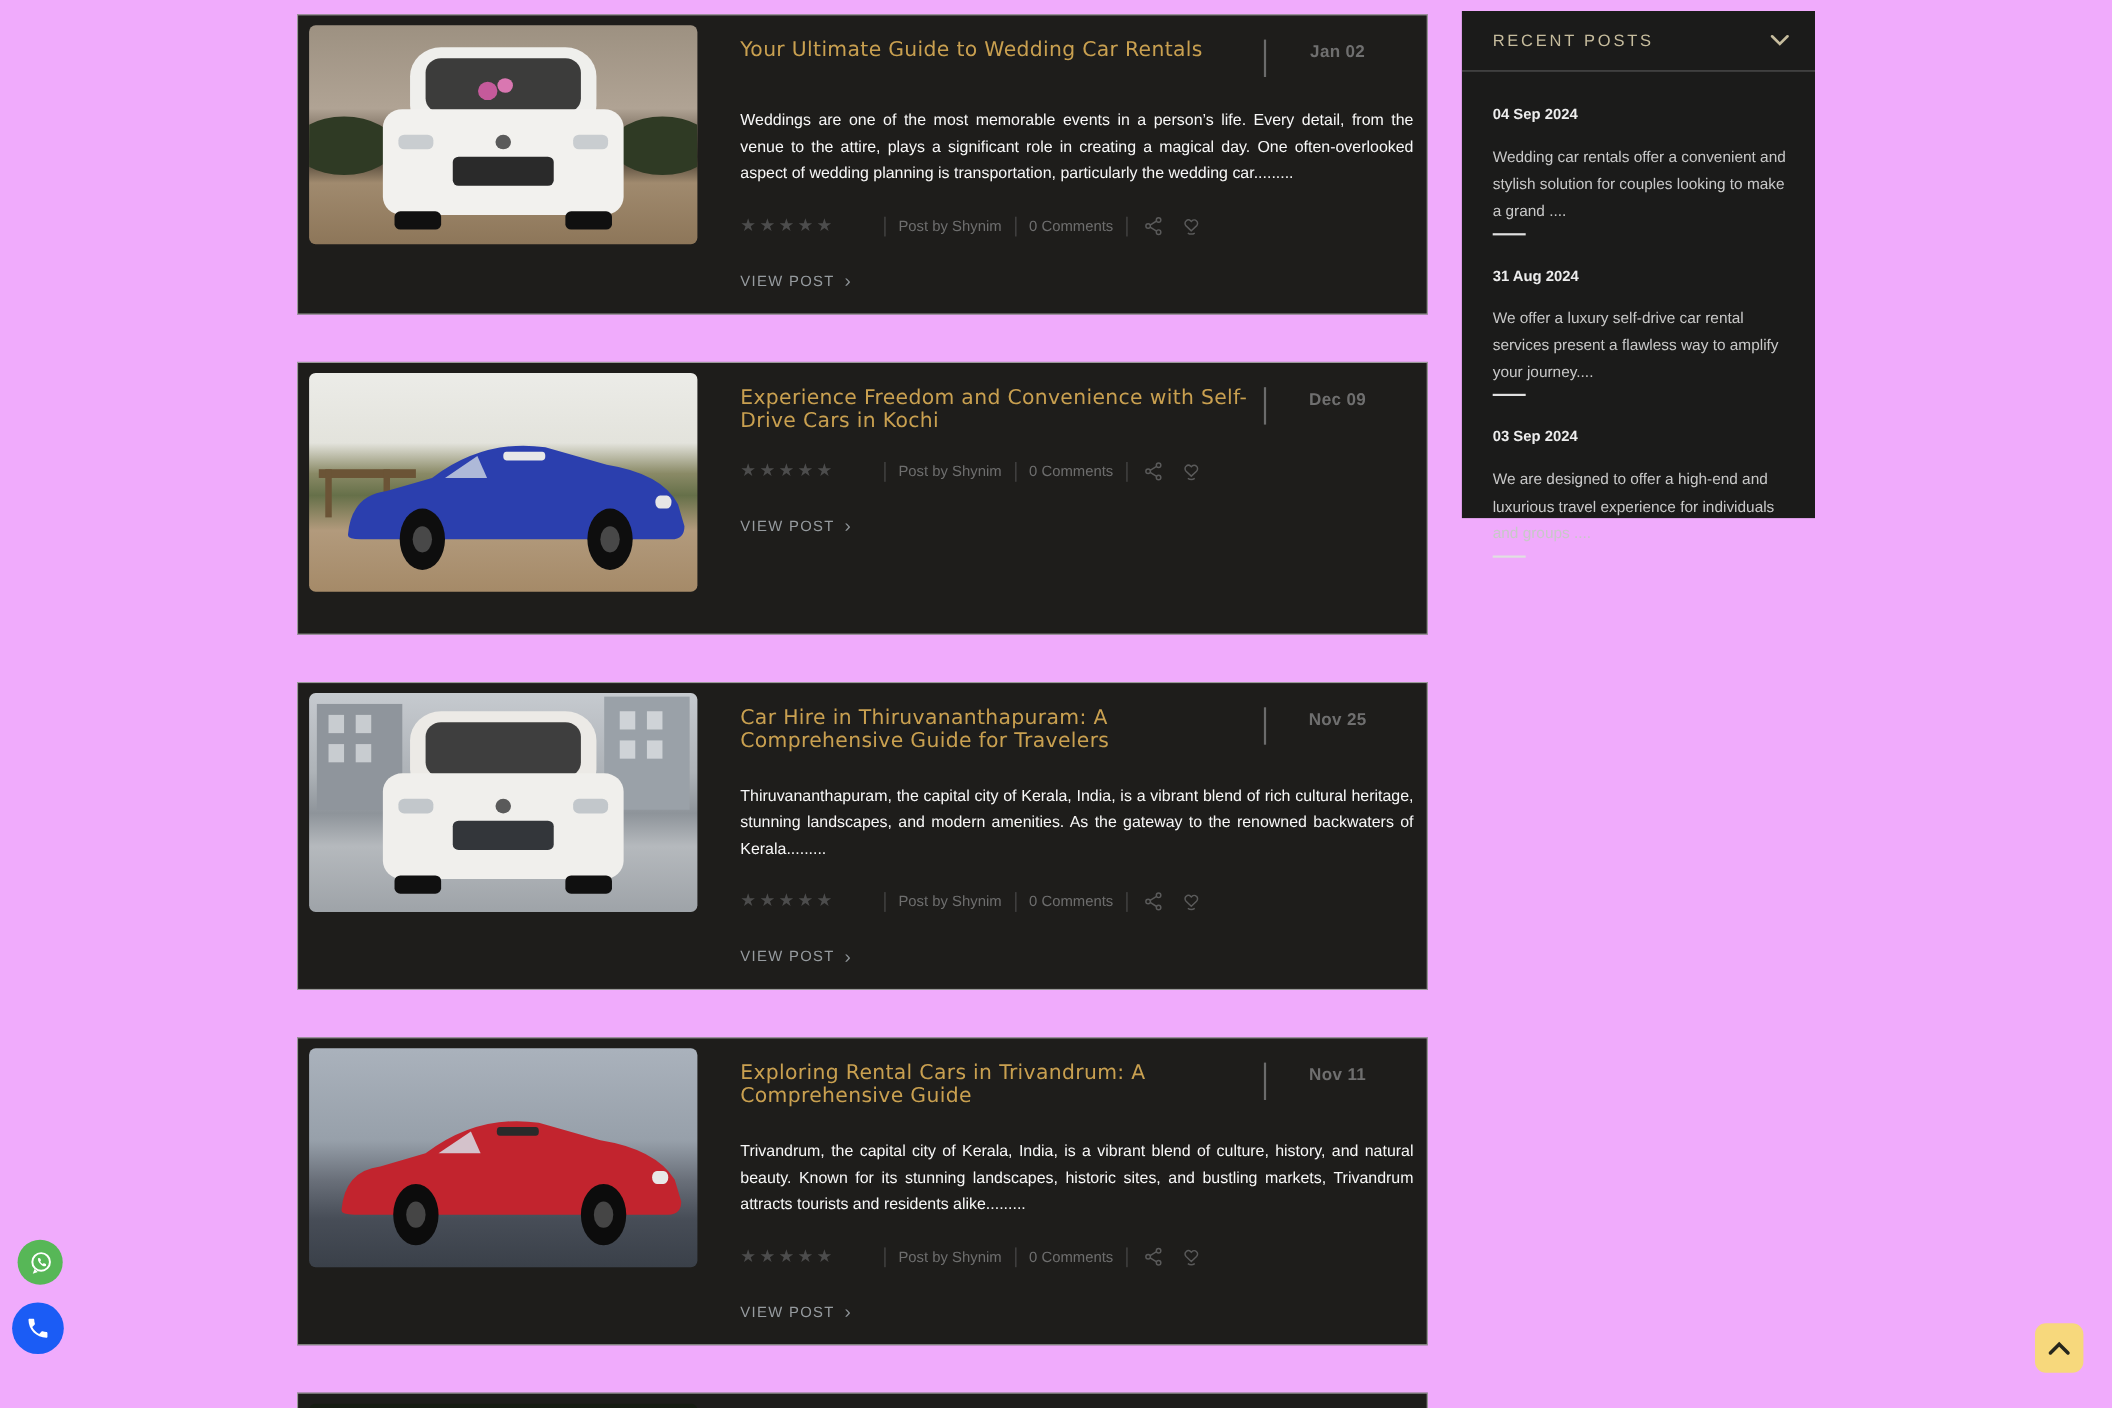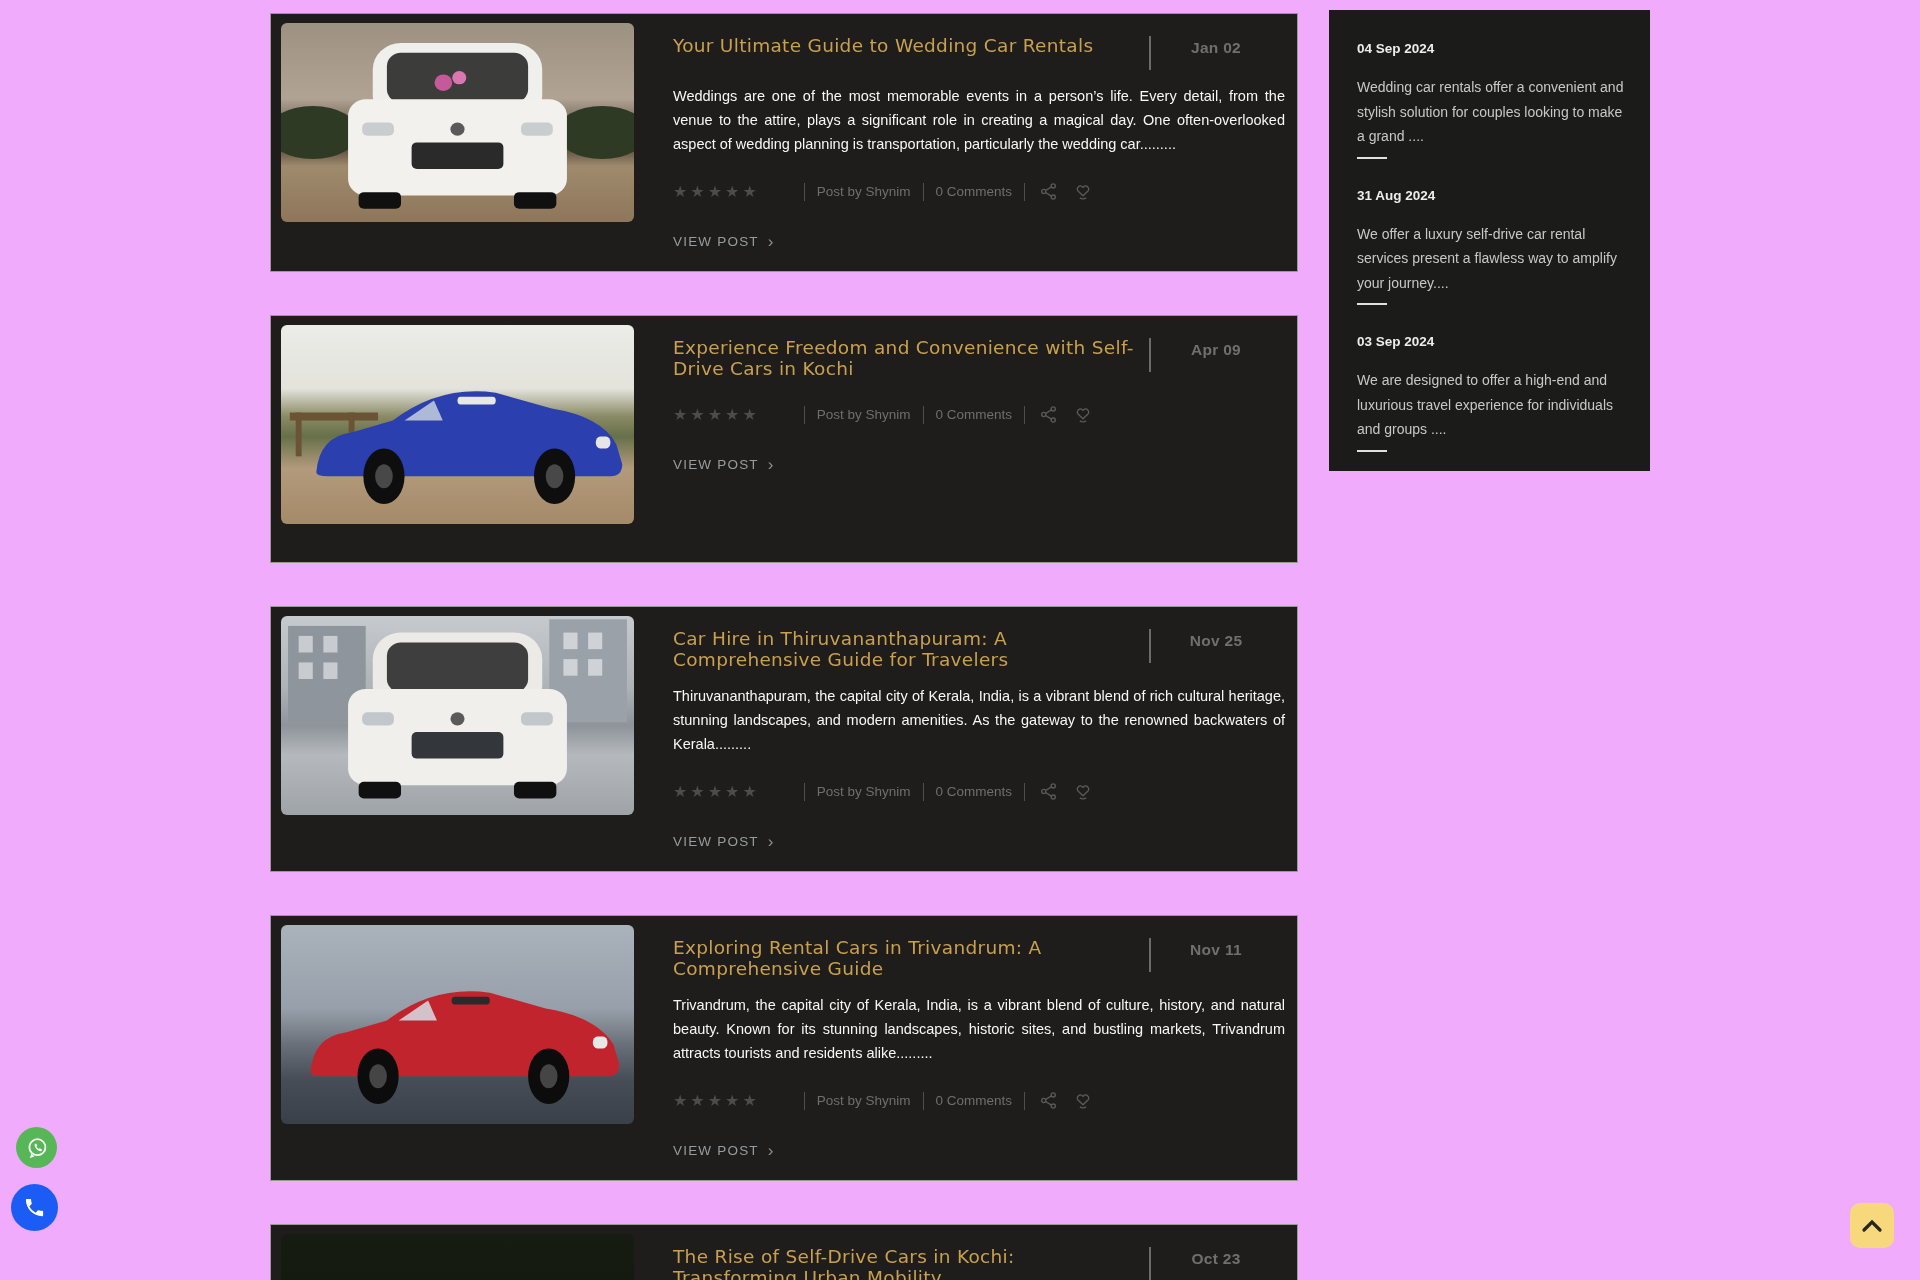--- a/index.html
+++ b/index.html
@@ -29,21 +29,21 @@
       linear-gradient(180deg,#161c12 0%,#0e130b 100%);}
 
   .post-body{flex:1;min-width:0;}
   .title-row{display:flex;align-items:flex-start;margin-top:12px;}
   .post-title{width:470px;flex:0 0 470px;font-family:"DejaVu Sans",sans-serif;
               font-size:18.5px;line-height:21px;font-weight:500;letter-spacing:.3px;
               color:#c9a050;cursor:pointer;}
   .title-sep{width:2px;height:34px;background:#6b6b6b;margin:1px 0 0 6px;flex:0 0 auto;}
   .post-date{width:130px;flex:0 0 130px;text-align:center;color:#6f6f6f;
              font-weight:bold;font-size:15.5px;padding-top:4px;letter-spacing:.3px;}
-  .excerpt{margin-top:14px;color:#f7f7f7;font-size:14.5px;line-height:24px;
+  .excerpt{margin-top:28px;color:#f7f7f7;font-size:14.5px;line-height:24px;
            text-align:justify;}
   .meta-row{margin-top:26px;display:flex;align-items:center;color:#6e6e6e;font-size:13.5px;}
   .stars{color:#4c4c4c;font-size:16px;letter-spacing:3px;line-height:1;}
   .msep{width:1px;height:18px;background:#4e4e4e;flex:0 0 auto;}
   .msep.first{margin-left:44px;}
   .mlabel{margin:0 12px;}
   .micons{display:flex;align-items:center;margin-left:14px;gap:15px;}
   .micons svg{display:block;cursor:pointer;}
   .view-row{margin-top:32px;display:flex;align-items:center;color:#969b9f;text-align:right;}
   .view-post{font-size:13.5px;letter-spacing:1.2px;cursor:pointer;}
@@ -143,21 +143,21 @@
             <circle cx="70" cy="76" r="6" fill="#484848"></circle>
           <circle cx="186" cy="76" r="14" fill="#0e0e0e"></circle>
             <circle cx="186" cy="76" r="6" fill="#484848"></circle>
           <rect x="214" y="56" width="10" height="6" rx="3" fill="#e6e6e6"></rect>
         </svg>
       </div>
       <div class="post-body">
         <div class="title-row">
           <div class="post-title">Experience Freedom and Convenience with Self-Drive Cars in Kochi</div>
           <div class="title-sep"></div>
-          <div class="post-date">Apr 09</div>
+          <div class="post-date">Dec 09</div>
         </div>
         <div class="meta-row">
           <span class="stars">★★★★★</span>
           <span class="msep first"></span>
           <span class="mlabel">Post by Shynim</span>
           <span class="msep"></span>
           <span class="mlabel">0 Comments</span>
           <span class="msep"></span>
           <span class="micons">
             <svg width="19" height="19" viewBox="0 0 24 24" fill="none" stroke="#5a5a5a" stroke-width="1.7">
@@ -295,20 +295,26 @@
           <div class="title-sep"></div>
           <div class="post-date">Oct 23</div>
         </div>
         <div class="excerpt"></div>
       </div>
     </div>
 
   </div>
 
   <div class="sidebar">
+    <div class="sb-header">
+      <span class="sb-title">RECENT POSTS</span>
+      <svg width="20" height="14" viewBox="0 0 20 14" fill="none" stroke="#c6bc9d" stroke-width="2.4" stroke-linecap="round">
+        <polyline points="3,3 10,10 17,3"></polyline>
+      </svg>
+    </div>
     <div class="sb-body">
       <div class="sb-item">
         <div class="sb-date">04 Sep 2024</div>
         <div class="sb-text">Wedding car rentals offer a convenient and stylish solution for couples looking to make a grand ....</div>
         <div class="sb-rule"></div>
       </div>
       <div class="sb-item">
         <div class="sb-date">31 Aug 2024</div>
         <div class="sb-text">We offer a luxury self-drive car rental services present a flawless way to amplify your journey....</div>
         <div class="sb-rule"></div>

